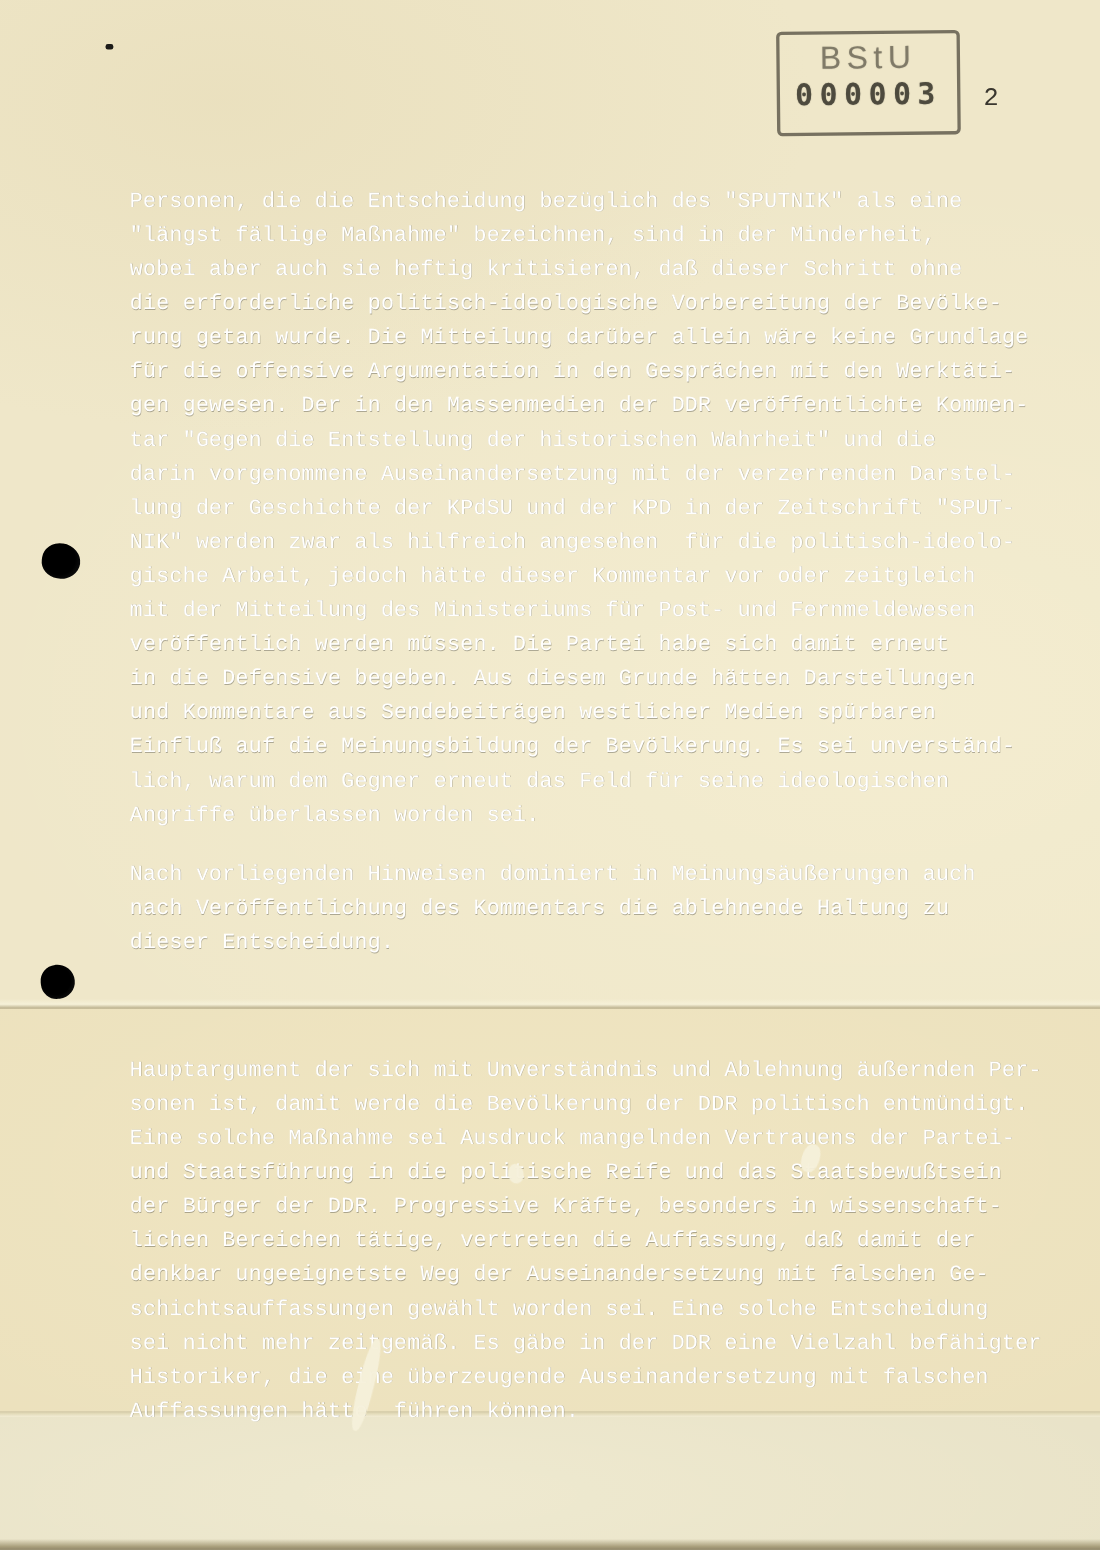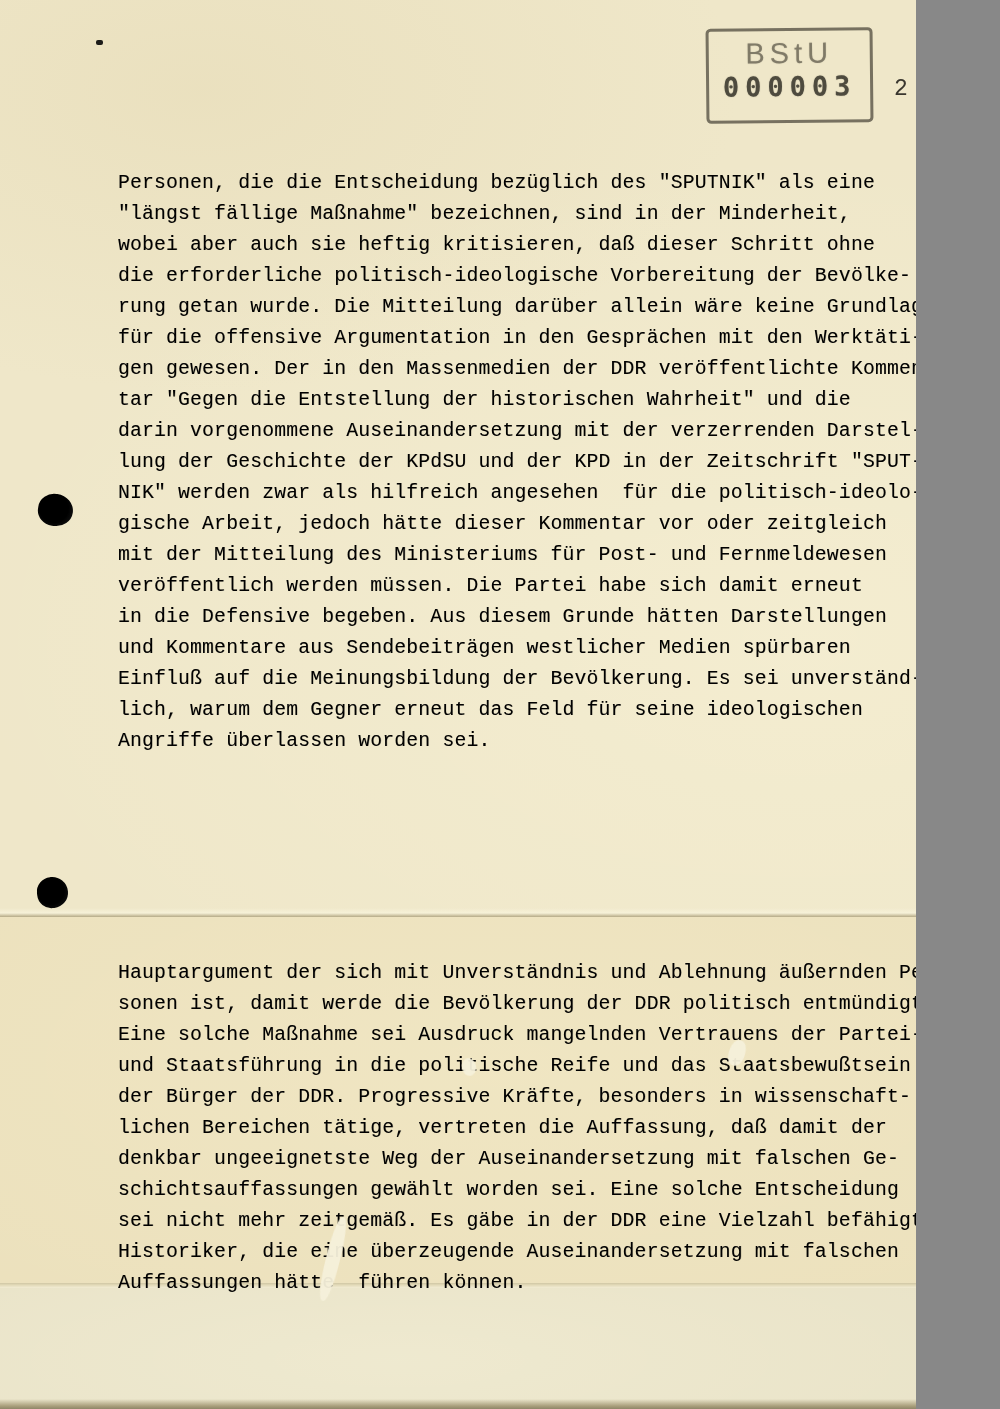--- a/index.html
+++ b/index.html
@@ -1,18 +1,18 @@
 <!DOCTYPE html>
 <html><head>
 <meta charset="utf-8">
 <style>
   html, body { margin: 0; padding: 0; background: #888; }
   .page {
     position: relative;
-    width: 916px;
+    width: 1000px;
     height: 1409px;
     overflow: hidden;
     font-family: "Liberation Mono", "DejaVu Sans Mono", monospace;
     box-shadow: inset 0 0 70px rgba(150,130,80,0.18),
                 inset 3px 0 8px rgba(140,125,80,0.15),
                 inset -3px 0 8px rgba(140,125,80,0.18),
                 inset 0 4px 6px rgba(140,125,80,0.20);
   }
   
   .band { position: absolute; left: 0; width: 1000px; }
@@ -49,21 +49,21 @@
     background: linear-gradient(to bottom, rgba(160,150,110,0.0), #a99f7c 70%, #8f8668 100%);
   }
   
   .typewriter {
     position: absolute;
     left: 118px;
     width: 845px;
     font-size: 19.7px;
     line-height: 31px;
     letter-spacing: 0.2px;
-    color: #000000;
+    color: #ffffff;
     white-space: pre-wrap;
     text-shadow: 0.4px 0.4px 0.3px rgba(50,48,42,0.35);
   }
   .para-1 { top: 168px; }
   .para-2 { top: 780px; }
   .para-3 { top: 958px; }
   
   .stamp {
     position: absolute;
     left: 706px; top: 28px;
@@ -150,20 +150,23 @@
 lung der Geschichte der KPdSU und der KPD in der Zeitschrift "SPUT-
 NIK" werden zwar als hilfreich angesehen  für die politisch-ideolo-
 gische Arbeit, jedoch hätte dieser Kommentar vor oder zeitgleich
 mit der Mitteilung des Ministeriums für Post- und Fernmeldewesen
 veröffentlich werden müssen. Die Partei habe sich damit erneut
 in die Defensive begeben. Aus diesem Grunde hätten Darstellungen
 und Kommentare aus Sendebeiträgen westlicher Medien spürbaren
 Einfluß auf die Meinungsbildung der Bevölkerung. Es sei unverständ-
 lich, warum dem Gegner erneut das Feld für seine ideologischen
 Angriffe überlassen worden sei.</div>
+  <div class="typewriter para-2">Nach vorliegenden Hinweisen dominiert in Meinungsäußerungen auch
+nach Veröffentlichung des Kommentars die ablehnende Haltung zu
+dieser Entscheidung.</div>
   <div class="typewriter para-3">Hauptargument der sich mit Unverständnis und Ablehnung äußernden Per-
 sonen ist, damit werde die Bevölkerung der DDR politisch entmündigt.
 Eine solche Maßnahme sei Ausdruck mangelnden Vertrauens der Partei-
 und Staatsführung in die politische Reife und das Staatsbewußtsein
 der Bürger der DDR. Progressive Kräfte, besonders in wissenschaft-
 lichen Bereichen tätige, vertreten die Auffassung, daß damit der
 denkbar ungeeignetste Weg der Auseinandersetzung mit falschen Ge-
 schichtsauffassungen gewählt worden sei. Eine solche Entscheidung
 sei nicht mehr zeitgemäß. Es gäbe in der DDR eine Vielzahl befähigter
 Historiker, die eine überzeugende Auseinandersetzung mit falschen

